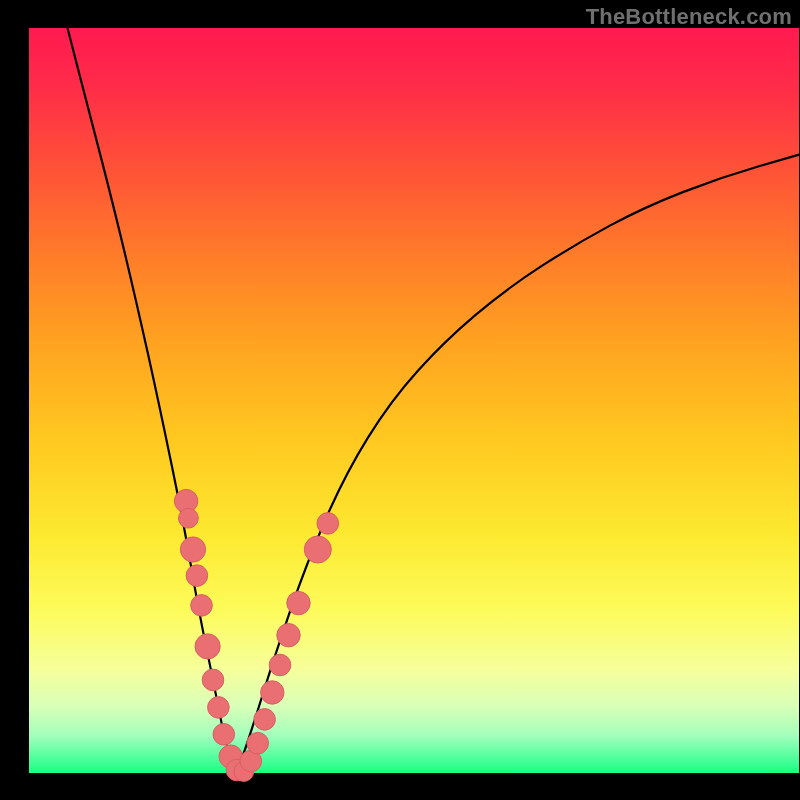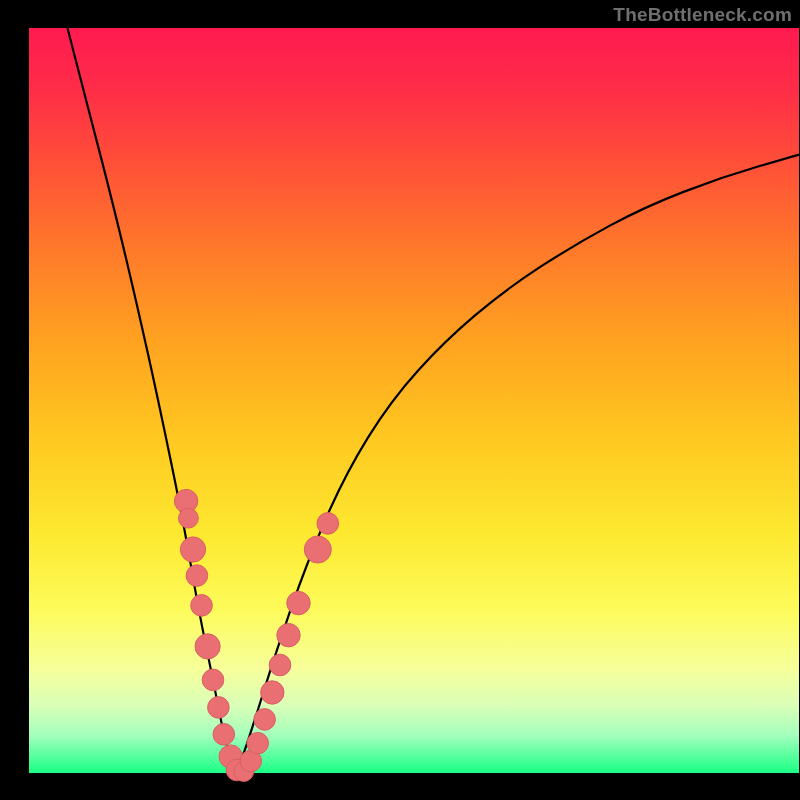--- a/index.html
+++ b/index.html
@@ -29,21 +29,21 @@
       #d9ffb8 91%,
       #a2ffbc 95%,
       #19ff85 100%
     );
   }
   .watermark {
     position: absolute;
     top: 4px;
     right: 8px;
     font-family: Arial, Helvetica, sans-serif;
-    font-size: 19px;
+    font-size: 22px;
     font-weight: 600;
     color: #6f6f6f;
     letter-spacing: 0.2px;
   }
   svg { position: absolute; left: 0; top: 0; }
 </style>
 </head>
 <body>
 
 <div class="canvas">

